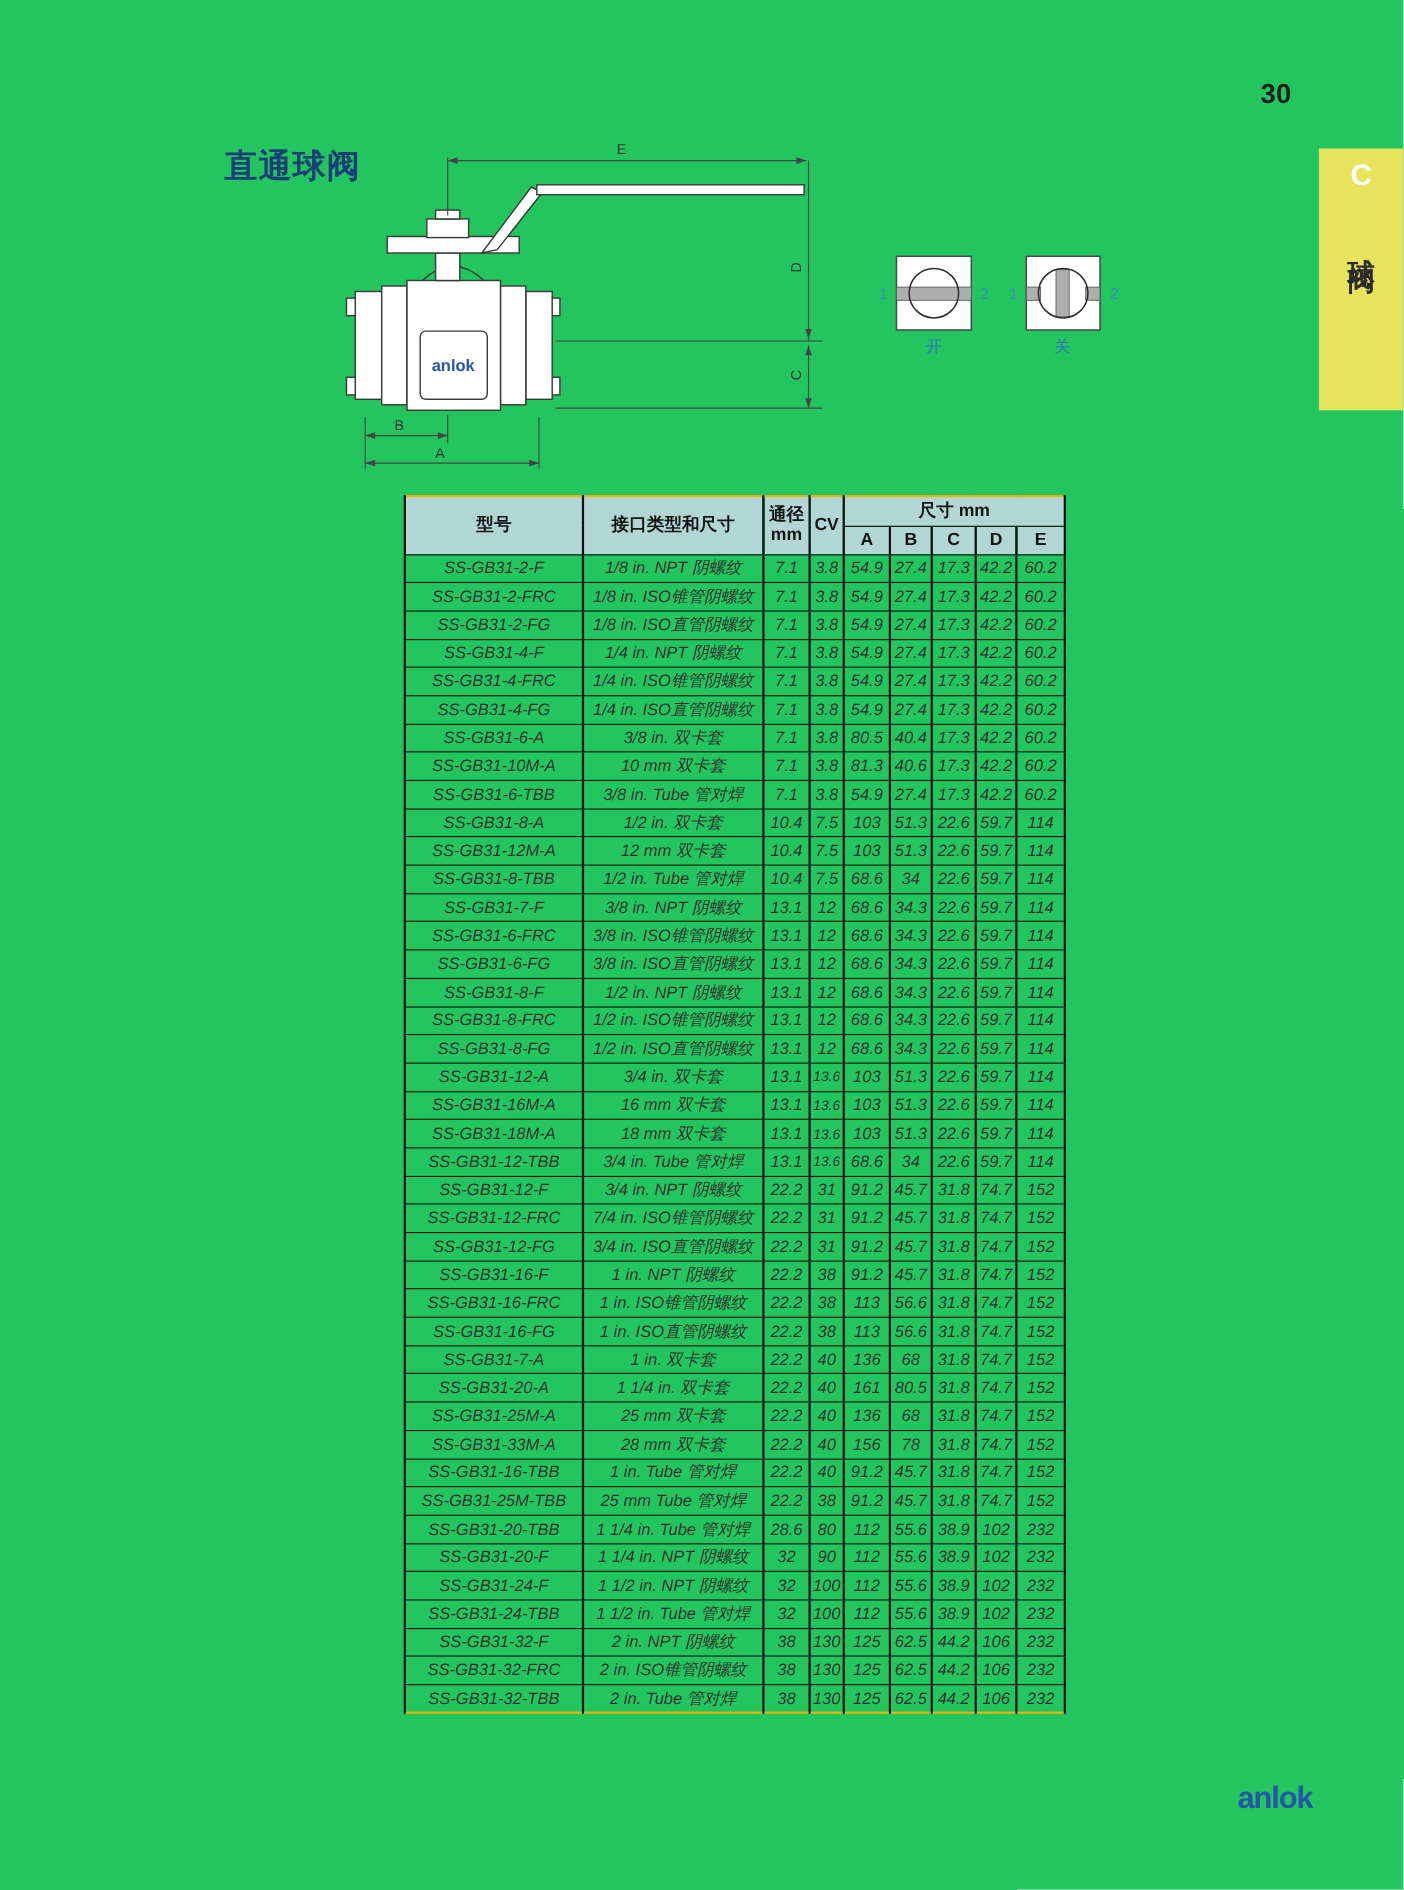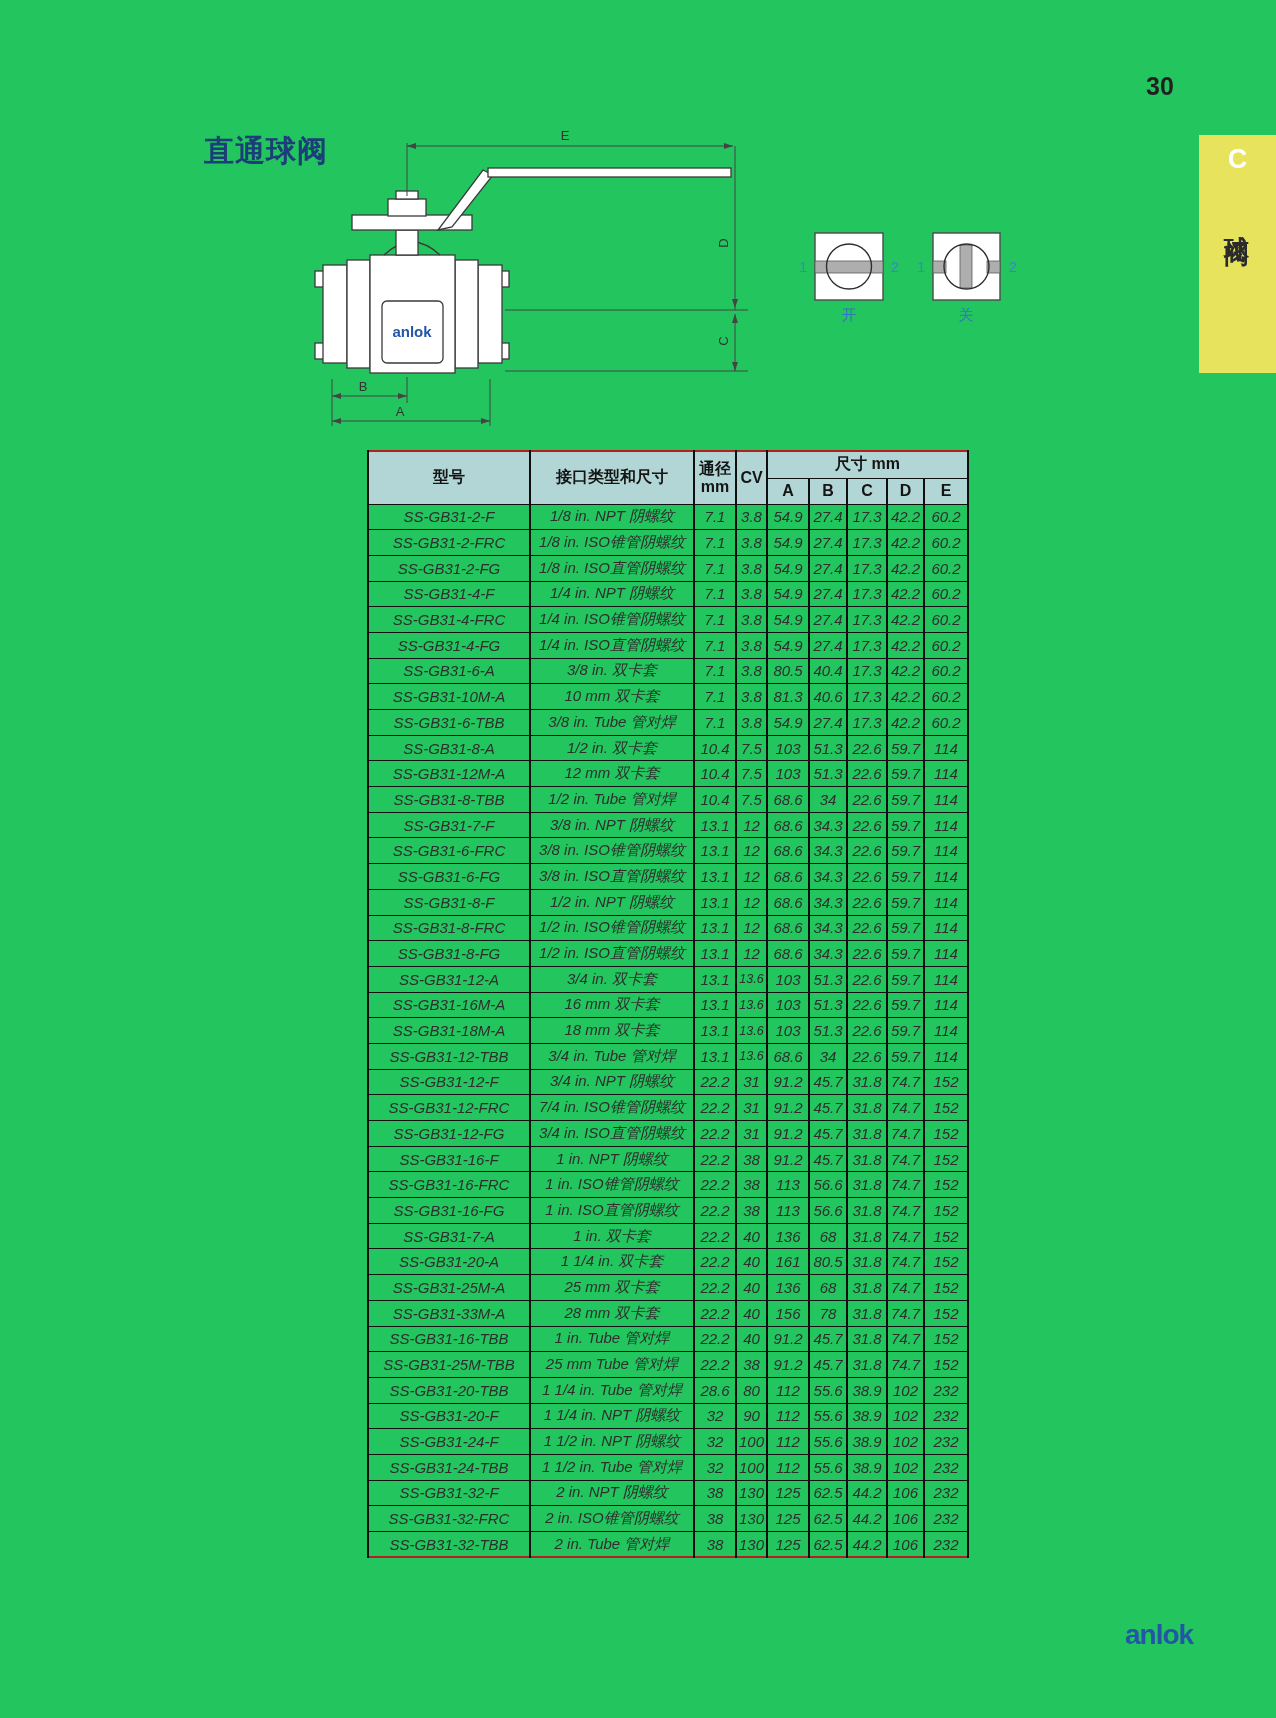--- a/index.html
+++ b/index.html
@@ -17,21 +17,21 @@
 
   .drawing-svg { position:absolute; left:280px; top:115px; }
   .drawing-svg text { font-family:"Liberation Sans","DejaVu Sans",sans-serif; }
   .dim-label { font-size:13px; fill:#333333; }
   .port-label { font-size:14px; fill:#3d85c8; }
   .pos-caption { font-size:15px; fill:#3575c0; }
   .valve-logo-text { font-size:15px; font-weight:700; fill:#2456a8; }
 
   table.spec { position:absolute; left:367px; top:450px; width:600px; border-collapse:collapse; table-layout:fixed; }
   table.spec th, table.spec td { border-left:2px solid #0f0f0f; border-right:2px solid #0f0f0f; border-top:1px solid #0f0f0f; border-bottom:1px solid #0f0f0f; text-align:center; vertical-align:middle; overflow:hidden; white-space:nowrap; }
-  table.spec { border:2px solid #b91c1c;padding-left:35px; }
+  table.spec { border:2px solid #eab308;padding-left:35px; }
   table.spec th { background:#b2d6d6; color:#141414; font-size:16px; font-weight:700; }
   table.spec thead tr.h1 { height:27px; }
   table.spec thead tr.h2 { height:26px; }
   table.spec tbody tr { height:25.7px;font-style:italic; }
   table.spec td { font-size:15px; color:#2e2e2e; }
   table.spec td.cv-small { font-size:12.5px; }
   th.bore-hdr { line-height:1.1; }
 
   .footer-logo { position:absolute; left:1125px; top:1619px; font-size:28px; font-weight:800; color:#2456a8; letter-spacing:-1px; }
 </style>

